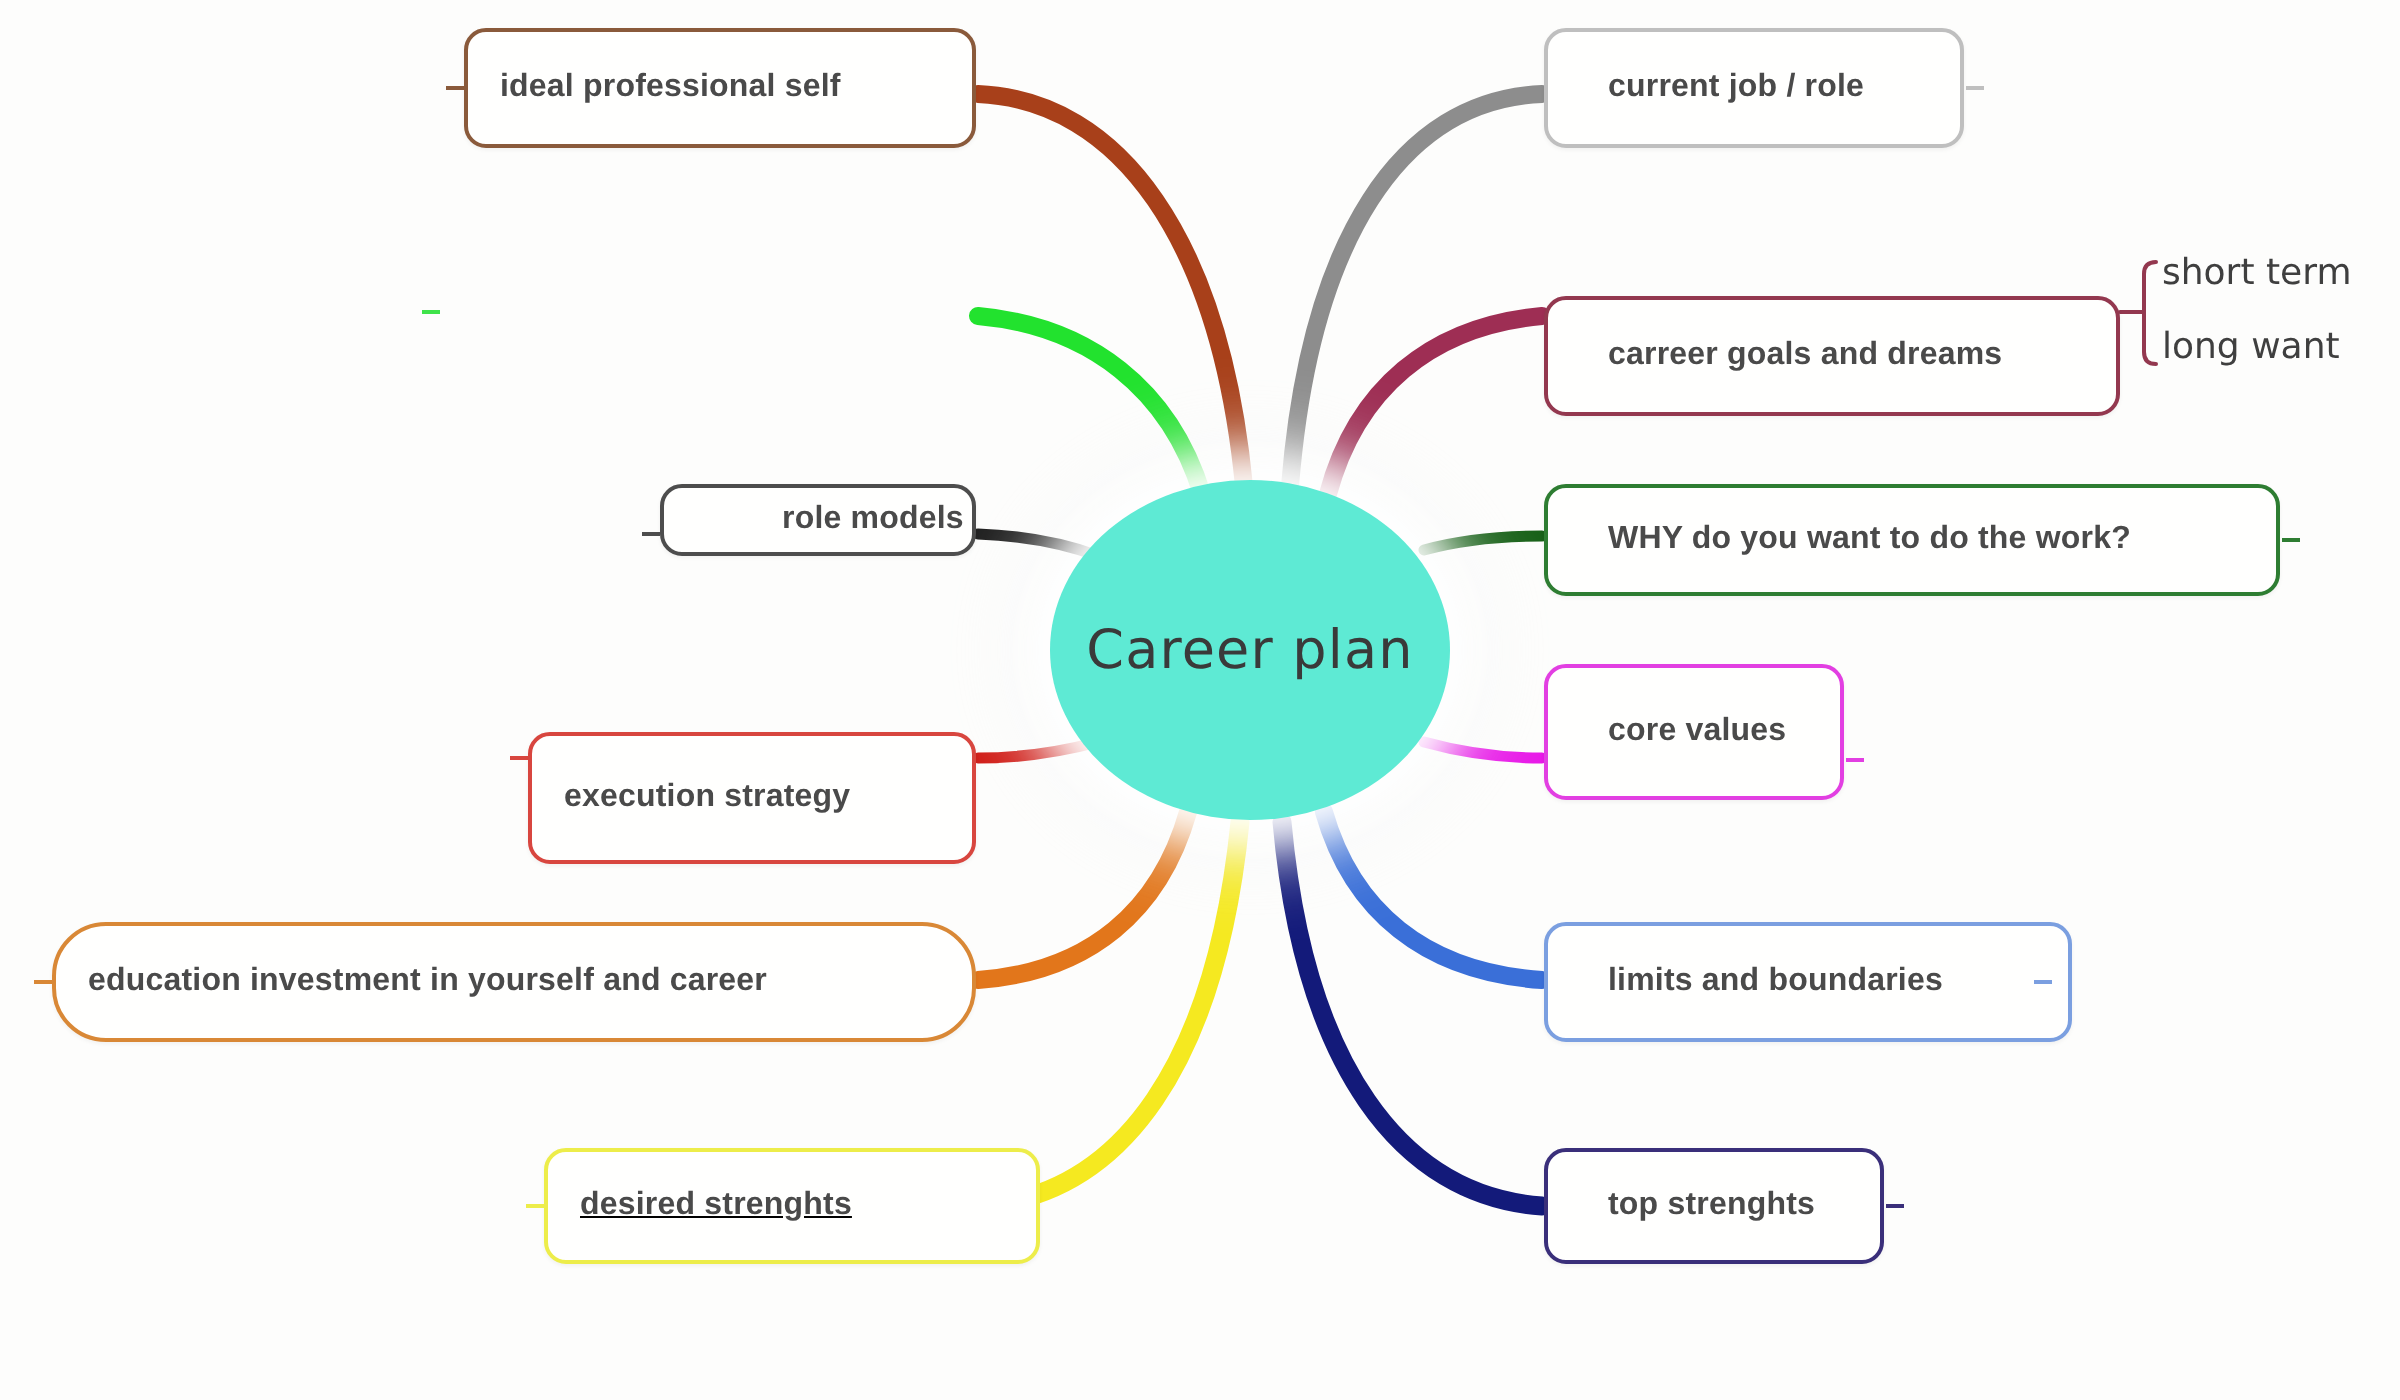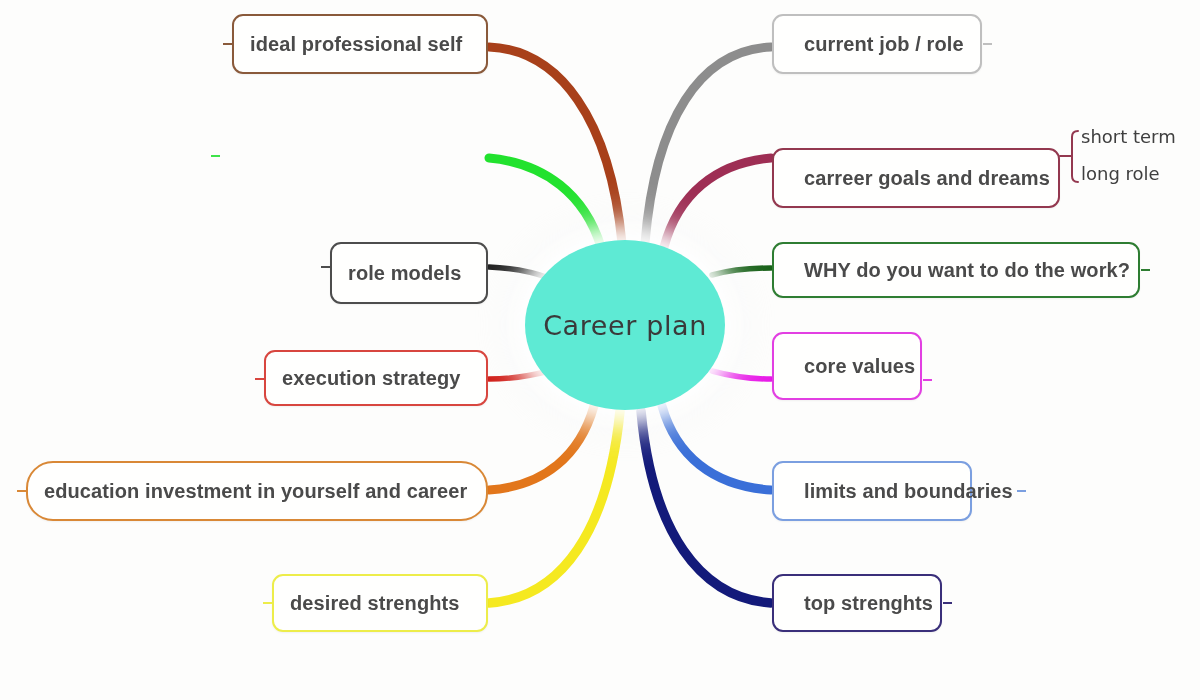--- a/index.html
+++ b/index.html
@@ -56,21 +56,21 @@
     border-width: 2px;
     border-radius: 11px;
     display: flex;
     align-items: center;
     z-index: 6;
     box-shadow: 0 1px 2px rgba(0,0,0,0.05);
   }
   .node .label {
     font-family: "Liberation Sans", sans-serif;
     font-weight: bold;
-    font-size: 20px;
+    font-size: 16px;
     color: #4a4a4a;
     white-space: nowrap;
     letter-spacing: 0.1px;
   }
   .node.left  { justify-content: flex-start; }
   .node.right { justify-content: flex-start; }
   .node.left .label  { padding-left: 16px; }
   .node.right .label { padding-left: 30px; }
   
   .stub {
@@ -134,36 +134,36 @@
     <span class="center-label">Career plan</span>
   </div>
 
   <div class="node left" style="left:232px; top:14px; width:256px; height:60px; border-color:#8a5a3b;">
     <span class="label">ideal professional self</span>
   </div>
   <div class="stub" style="left:223px; top:43px; background:#8a5a3b;"></div>
 
   <div class="stub" style="left:211px; top:155px; background:#3fe34a;"></div>
 
-  <div class="node left" style="left:330px; top:242px; width:158px; height:62px; border-color:#4d4d4d;">
+  <div class="node left" style="left:330px; top:242px; width:158px; height:36px; border-color:#4d4d4d;padding-left:43px;">
     <span class="label">role models</span>
   </div>
   <div class="stub" style="left:321px; top:266px; background:#4d4d4d;"></div>
 
-  <div class="node left" style="left:264px; top:350px; width:224px; height:56px; border-color:#d8463f;">
+  <div class="node left" style="left:264px; top:366px; width:224px; height:66px; border-color:#d8463f;">
     <span class="label">execution strategy</span>
   </div>
   <div class="stub" style="left:255px; top:378px; background:#d8463f;"></div>
 
   <div class="node left" style="left:26px; top:461px; width:462px; height:60px; border-color:#d98836;border-radius:27px;">
     <span class="label">education investment in yourself and career</span>
   </div>
   <div class="stub" style="left:17px; top:490px; background:#d98836;"></div>
 
-  <div class="node left" style="left:272px; top:574px; width:216px; height:58px; border-color:#eded4a;">
+  <div class="node left" style="left:272px; top:574px; width:248px; height:58px; border-color:#eded4a;text-decoration:underline;">
     <span class="label">desired strenghts</span>
   </div>
   <div class="stub" style="left:263px; top:602px; background:#eded4a;"></div>
 
   <div class="node right" style="left:772px; top:14px; width:210px; height:60px; border-color:#bfbfbf;">
     <span class="label">current job / role</span>
   </div>
   <div class="stub" style="left:983px; top:43px; background:#bfbfbf;"></div>
 
   <div class="node right" style="left:772px; top:126px; width:288px; height:60px; border-color:#93384f;margin-top:22px;">
@@ -173,28 +173,28 @@
   <div class="node right" style="left:772px; top:242px; width:368px; height:56px; border-color:#2e7d32;">
     <span class="label">WHY do you want to do the work?</span>
   </div>
   <div class="stub" style="left:1141px; top:269px; background:#2e7d32;"></div>
 
   <div class="node right" style="left:772px; top:332px; width:150px; height:68px; border-color:#e23fe2;">
     <span class="label">core values</span>
   </div>
   <div class="stub" style="left:923px; top:379px; background:#e23fe2;"></div>
 
-  <div class="node right" style="left:772px; top:461px; width:200px; height:60px; border-color:#7b9fe0;">
+  <div class="node right" style="left:772px; top:461px; width:264px; height:60px; border-color:#7b9fe0;">
     <span class="label">limits and boundaries</span>
   </div>
   <div class="stub" style="left:1017px; top:490px; background:#7b9fe0;"></div>
 
   <div class="node right" style="left:772px; top:574px; width:170px; height:58px; border-color:#3a2f7a;text-align:center;">
     <span class="label">top strenghts</span>
   </div>
   <div class="stub" style="left:943px; top:602px; background:#3a2f7a;"></div>
 
   <div class="subgroup">
     <span class="sublabel" style="left:1081px; top:126px;">short term</span>
-    <span class="sublabel" style="left:1081px; top:163px;">long role</span>
+    <span class="sublabel" style="left:1081px; top:163px;">long want</span>
   </div>
 
 </div>
 
 </body></html>

